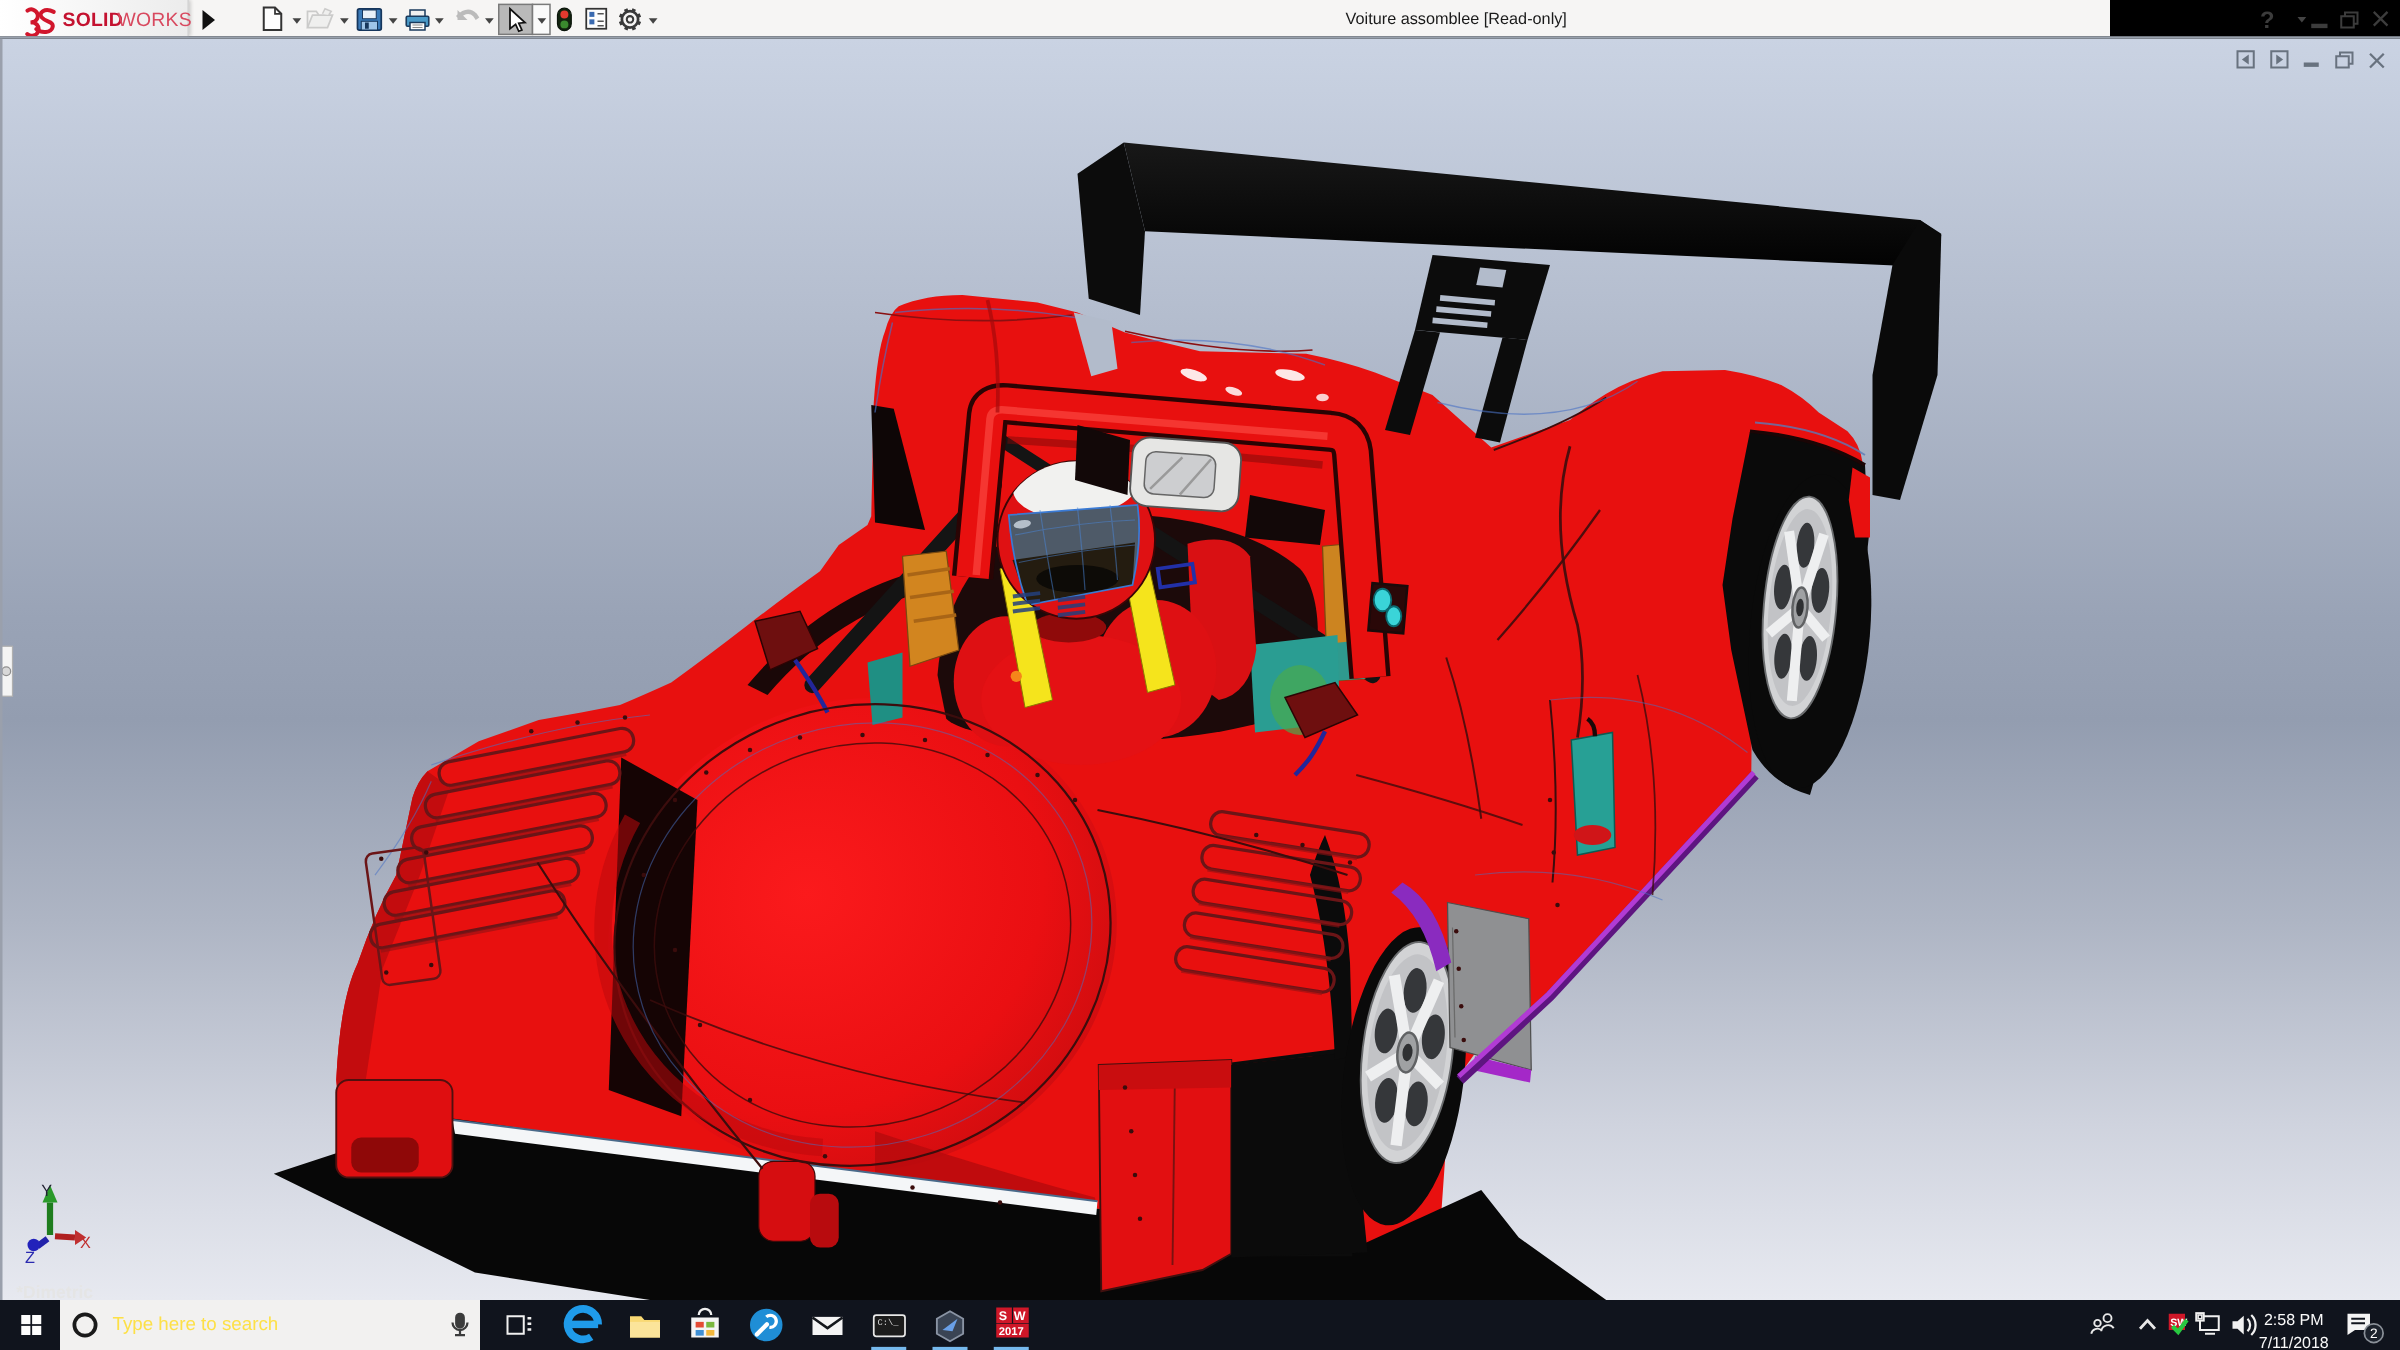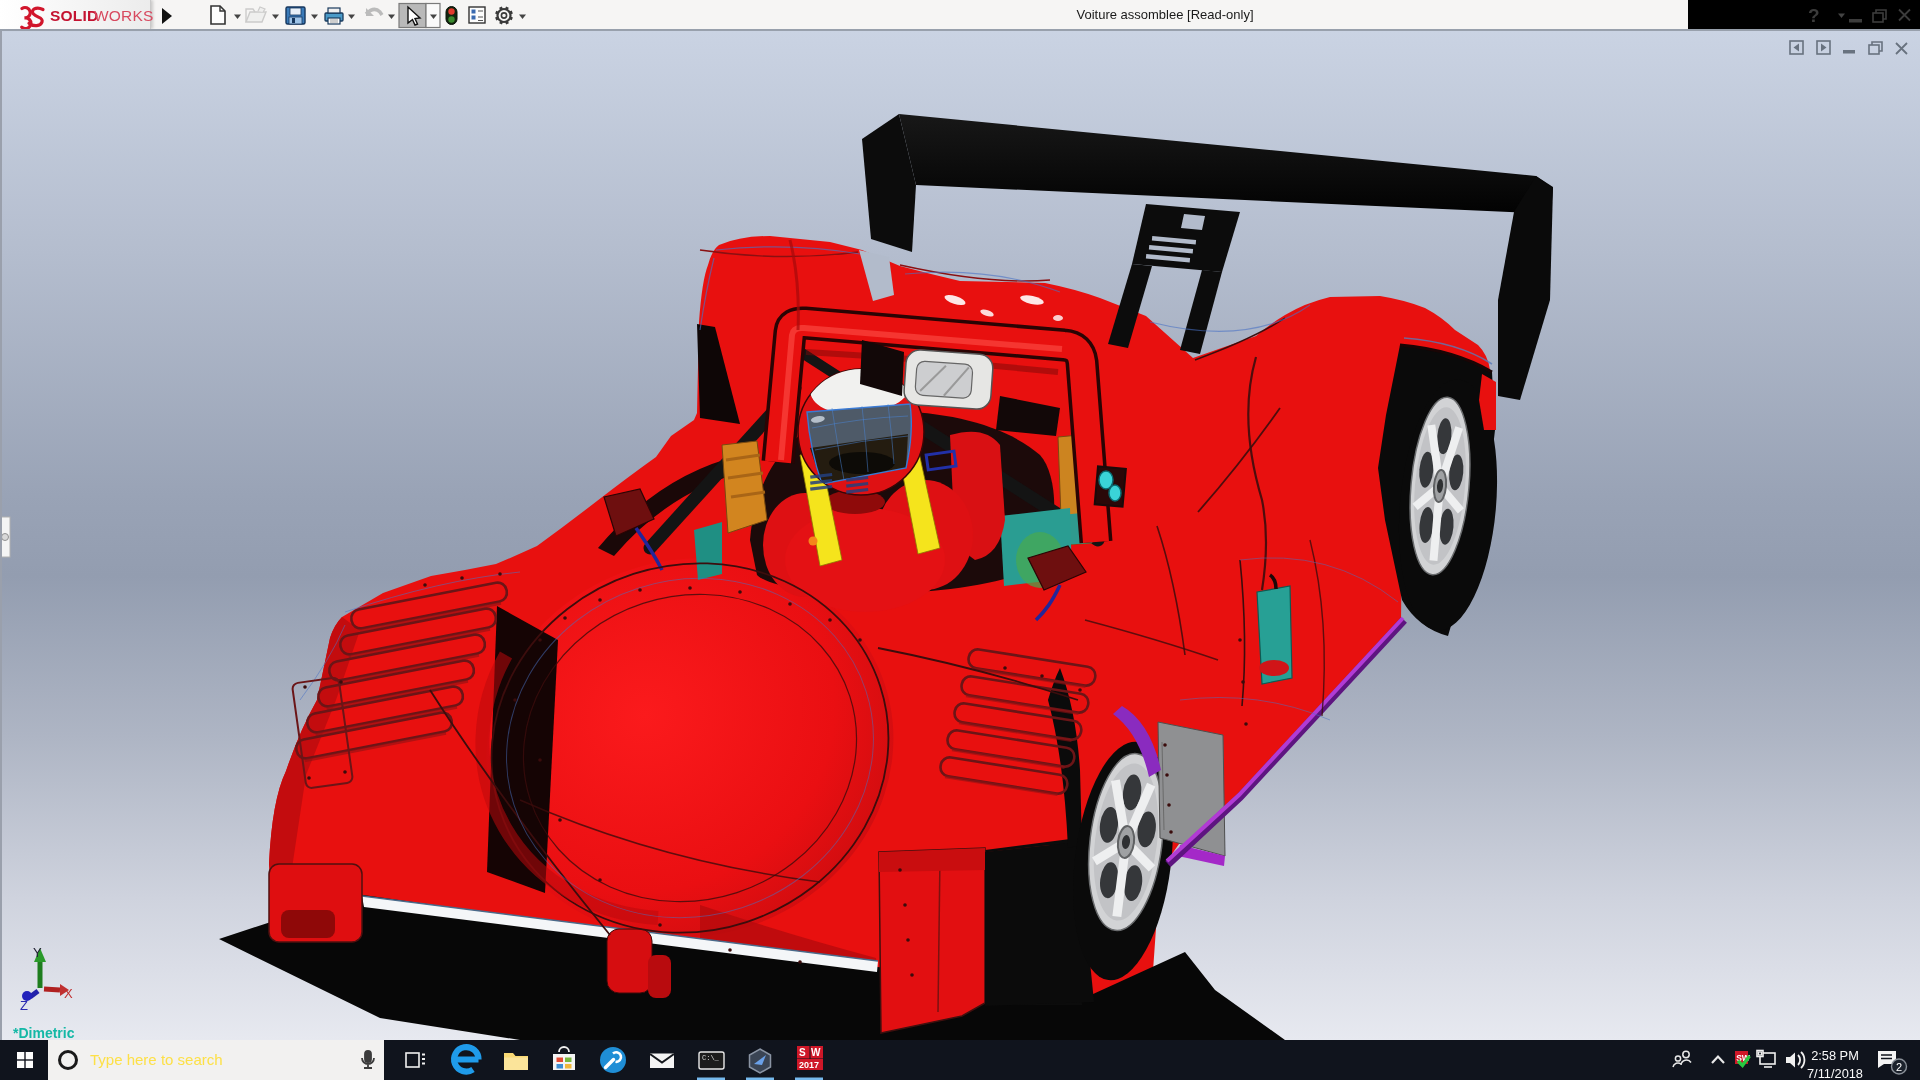--- a/index.html
+++ b/index.html
@@ -6,21 +6,21 @@
   body{font-family:"Liberation Sans", sans-serif;position:relative;}
   .titlebar{position:absolute;left:0;top:0;width:1688px;height:29px;background:#f6f5f4;z-index:30;}
   .tb-border{position:absolute;left:0;top:29px;width:1920px;height:2px;background:#98a0ac;z-index:30;}
   .logo{position:absolute;left:0;top:0;width:150px;height:29px;background:linear-gradient(90deg,#ffffff,#ececec);border-right:1px solid #c9c9c9;box-shadow:2px 0 3px rgba(0,0,0,.18);}
   .title-text{position:absolute;left:0;top:0;width:2330px;text-align:center;font-size:13px;color:#1a1a1a;line-height:29px;}
   .viewport{position:absolute;left:0;top:31px;width:1920px;height:1009px;background:linear-gradient(180deg,#cad3e3 0%,#b4bdce 22%,#99a3b6 46%,#939dB0 54%,#aeb5c4 70%,#cfd3de 86%,#e7e9f0 100%);z-index:1;}
   .vp-left{position:absolute;left:0;top:31px;width:2px;height:1009px;background:#9aa0ac;z-index:6;}
   .taskbar{position:absolute;left:0;top:1040px;width:1920px;height:40px;background:#10141d;z-index:40;}
   .search{position:absolute;left:48px;top:0;width:336px;height:40px;background:#f2f1f0;}
   .search-text{position:absolute;left:90px;top:0;line-height:40px;font-size:15px;color:#fde047;}
-  .dimetric{position:absolute;left:13px;top:1025px;z-index:7;font-size:14px;font-weight:bold;color:#14b8a6;}
+  .dimetric{position:absolute;left:13px;top:1025px;z-index:7;font-size:14px;font-weight:bold;color:#e5e5e5;}
   svg{display:block;}
   #car{position:absolute;left:0;top:0;z-index:5;}
 </style>
 </head>
 <body>
 <div class="viewport"></div>
 <div class="vp-left"></div>
 
 <svg id="car" width="1920" height="1080" viewBox="0 0 1920 1080">
 <defs>

